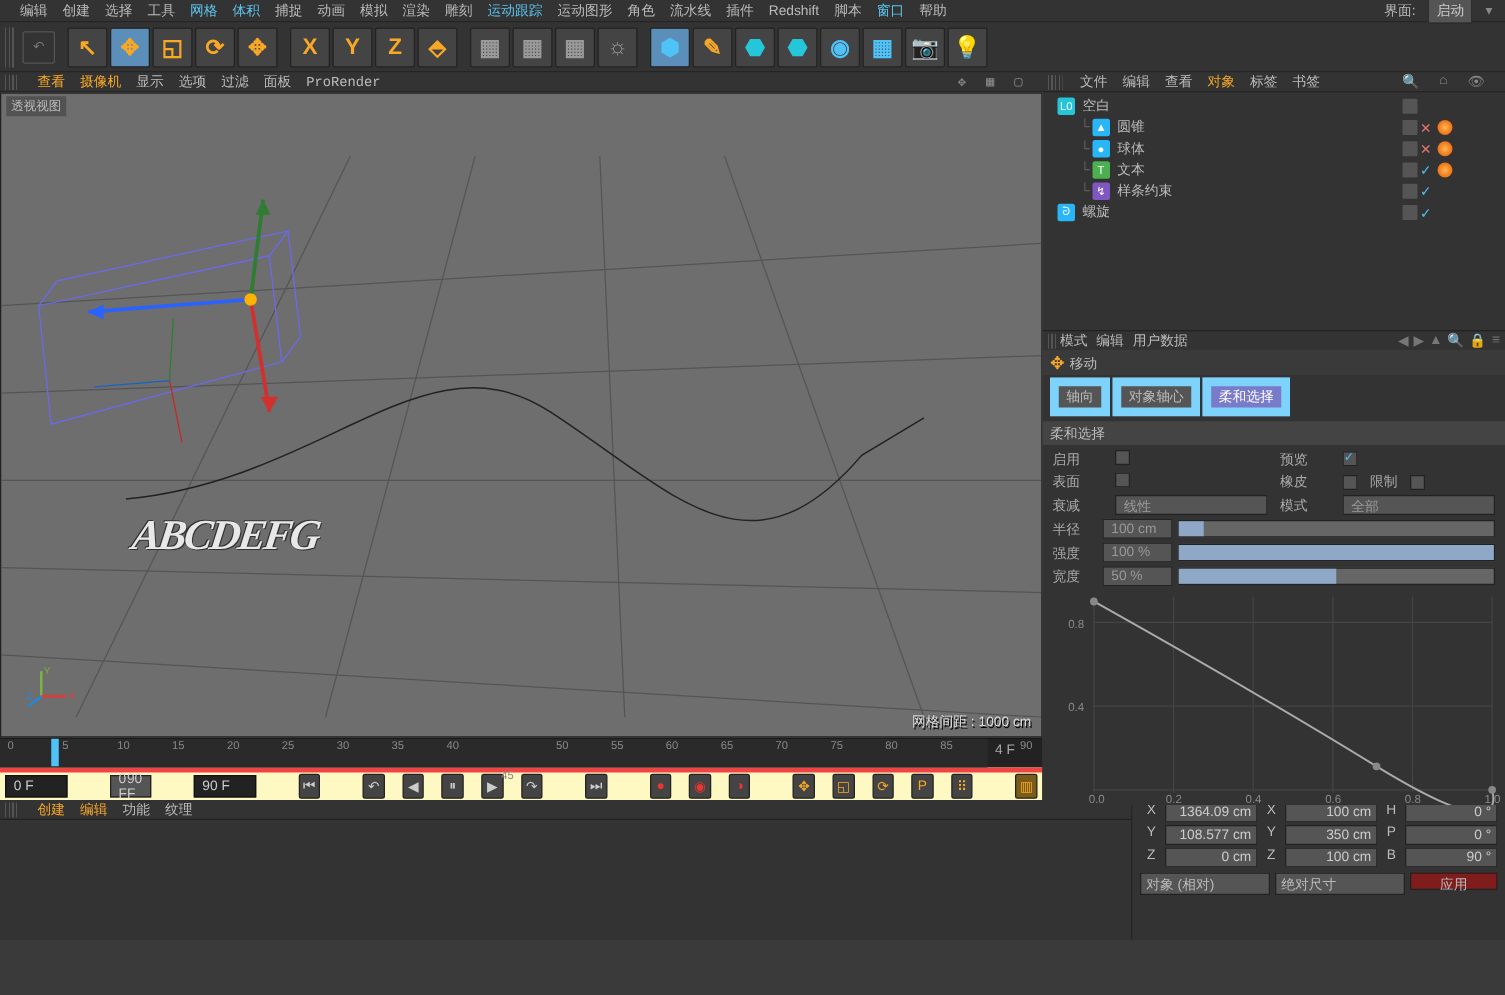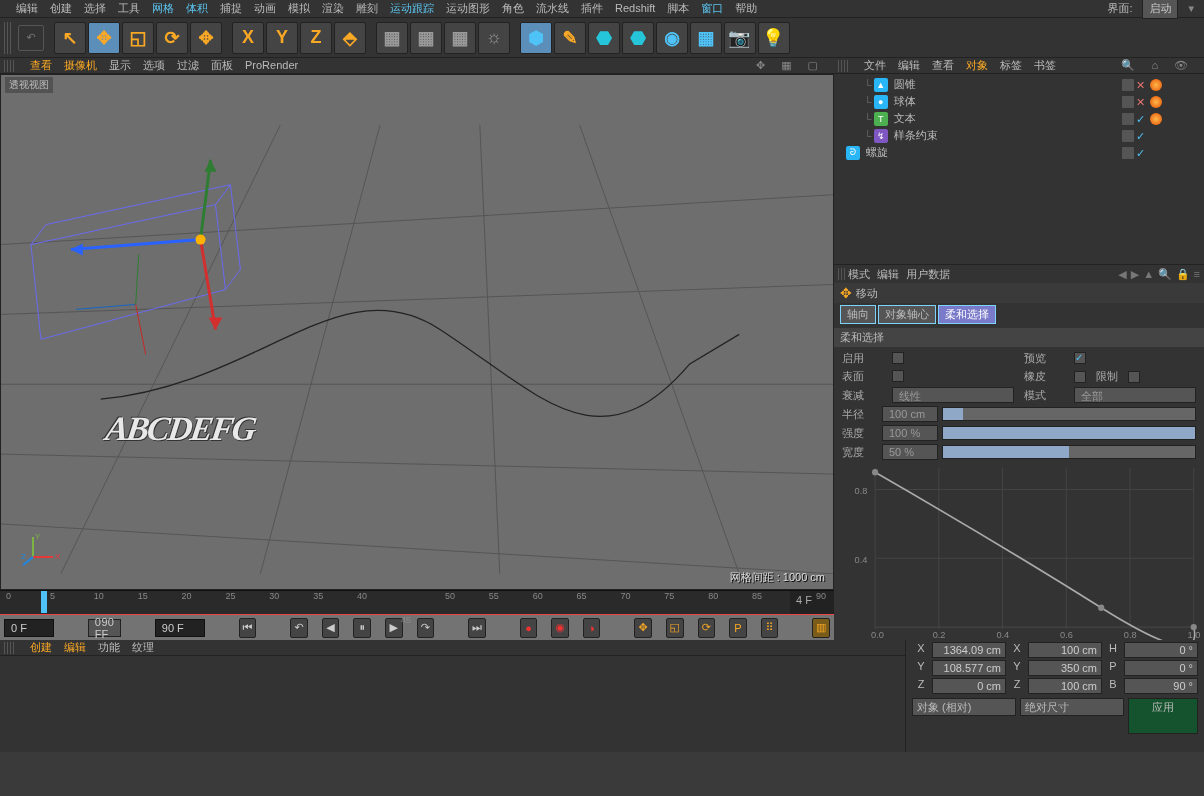--- a/index.html
+++ b/index.html
@@ -17,21 +17,21 @@
 .tool-btn.blue { color: #4fc3f7; }
 .tool-btn.cyan { color: #26c6da; }
 .tool-btn.gray { color: #999; }
 .tool-sep { width: 6px; }
 
 .main-row { display: flex; height: 582px; }
 .left-col { width: 834px; display: flex; flex-direction: column; }
 .right-col { width: 370px; display: flex; flex-direction: column; background: #333; }
 
 .panel-tabs { background: #333; display: flex; align-items: center; height: 16px; padding: 0 4px; gap: 2px; border-bottom: 1px solid #222; }
-.panel-tabs span { padding: 1px 6px; }
+.panel-tabs span { padding: 1px 6px; font-family: Liberation Mono, monospace; }
 .panel-tabs .active { color: #f9a825; }
 .panel-tabs .grip { width: 8px; height: 12px; background: repeating-linear-gradient(90deg,#555 0 1px,transparent 1px 3px); }
 .panel-tabs .icons-right { margin-left: auto; display: flex; gap: 4px; color: #888; }
 
 .viewport { flex: 1; background: #6e6e6e; position: relative; border: 1px solid #222; }
 .vp-label { position: absolute; top: 2px; left: 4px; background: rgba(0,0,0,0.25); padding: 1px 4px; font-size: 10px; }
 .vp-grid { position: absolute; inset: 0; }
 .vp-info { position: absolute; bottom: 4px; right: 8px; color: #ddd; text-shadow: 1px 1px 0 #000; font-size: 11px; }
 .axis-ind { position: absolute; bottom: 20px; left: 20px; width: 40px; height: 40px; }
 .text3d { position: absolute; top: 335px; left: 105px; font-family: Georgia, serif; font-size: 34px; font-weight: bold; font-style: italic; transform: skewX(-8deg); color: #e8e8e8; text-shadow: 1px 1px 0 #333, -1px -1px 0 #333; letter-spacing: -2px; }
@@ -44,21 +44,21 @@
 .tree-tags { display: flex; gap: 2px; width: 80px; justify-content: flex-start; }
 .tag-dot { width: 12px; height: 12px; border-radius: 1px; }
 
 .attr-panel { height: 376px; background: #333; border-top: 1px solid #222; display: flex; flex-direction: column; }
 .attr-head { display: flex; align-items: center; height: 18px; gap: 2px; padding: 0 4px; }
 .attr-head .grip { width: 8px; height: 12px; background: repeating-linear-gradient(90deg,#555 0 1px,transparent 1px 3px); }
 .attr-head .ricon { margin-left: auto; display: flex; gap: 4px; color: #777; }
 .attr-title { display: flex; align-items: center; padding: 2px 6px; background: #3a3a3a; }
 .attr-title .icon { color: #f9a825; font-size: 14px; margin-right: 4px; }
 .attr-tabs { display: flex; gap: 2px; padding: 2px 6px; }
-.attr-tab { background: #555; border: 1px solid #7dd3fc; padding: 1px 6px; }
+.attr-tab { background: #555; border: 7px solid #7dd3fc; padding: 1px 6px; }
 .attr-tab.active { background: #7a7aca; color: #fff; }
 .attr-section { background: #444; padding: 2px 6px; margin-top: 2px; }
 .attr-body { padding: 4px 8px; display: grid; grid-template-columns: 40px 1fr 40px 1fr; gap: 3px 10px; align-items: center; }
 .attr-body label { color: #aaa; }
 .attr-input { background: #555; border: 1px solid #222; color: #999; padding: 1px 6px; height: 16px; width: 100%; }
 .attr-slider { display: flex; align-items: center; grid-column: span 4; }
 .attr-slider label { width: 40px; }
 .attr-slider .val { width: 56px; }
 .slider-track { flex: 1; height: 14px; background: #666; margin-left: 4px; position: relative; border: 1px solid #222; }
 .slider-fill { position: absolute; left: 0; top: 0; bottom: 0; background: #8fa8c7; }
@@ -66,39 +66,39 @@
 .chk.on::after { content: "✓"; color: #4fc3f7; font-size: 10px; position: relative; top: -2px; }
 
 .curve-editor { flex: 1; background: #333; position: relative; margin-top: 4px; }
 
 .timeline { height: 24px; background: #2a2a2a; border-top: 1px solid #111; display: flex; }
 .time-ruler { flex: 1; position: relative; background: #2a2a2a; }
 .time-ruler .tick { position: absolute; top: 0; font-size: 9px; color: #888; }
 .time-ruler .marker { position: absolute; top: 0; width: 6px; height: 22px; background: #4fc3f7; }
 .time-end { width: 44px; padding: 3px 6px; color: #aaa; background: #222; }
 
-.playbar { height: 26px; background: #737373; display: flex; align-items: center; padding: 2px 4px; gap: 14px; border-top: 1px solid #ef4444; }
+.playbar { height: 26px; background: #fef9c3; display: flex; align-items: center; padding: 2px 4px; gap: 14px; border-top: 4px solid #ef4444; }
 .pb-box { background: #222; border: 1px solid #111; padding: 2px 6px; color: #ccc; width: 60px; }
 .pb-spacer { flex: 0 0 auto; width: 6px; }
 .pb-btn { width: 22px; height: 20px; background: #444; border: 1px solid #222; display: flex; align-items: center; justify-content: center; color: #ccc; font-size: 11px; border-radius: 2px; }
 .pb-btn.rec { color: #e33; }
 .pb-btn.or { color: #f9a825; }
 .pb-range { flex: 1; height: 18px; background: #555; border: 1px solid #222; display: flex; align-items: center; justify-content: space-between; padding: 0 6px; color: #ccc; }
 
 .bottom-row { display: flex; height: 112px; }
 .mat-panel { flex: 1; background: #333; border-right: 1px solid #222; }
 .coord-panel { width: 298px; background: #333; }
 .coord-head { display: flex; padding: 2px 6px; }
 .coord-head span { flex: 1; text-align: center; color: #ccc; }
 .coord-grid { display: grid; grid-template-columns: 18px 1fr 18px 1fr 18px 1fr; gap: 2px; padding: 2px 6px; }
 .coord-grid .lab { text-align: center; }
 .coord-grid .fld { background: #555; border: 1px solid #222; padding: 1px 4px; color: #ccc; height: 16px; text-align: right; }
 .coord-foot { display: flex; gap: 4px; padding: 2px 6px; }
 .coord-foot .sel { flex: 1; background: #555; border: 1px solid #222; padding: 1px 4px; height: 18px; }
-.coord-foot .btn { width: 70px; background: #14532d; border: 1px solid #222; text-align: center; padding: 1px; height: 36px; }
+.coord-foot .btn { width: 70px; background: #7f1d1d; border: 1px solid #222; text-align: center; padding: 1px; height: 14px; }
 </style>
 </head>
 <body>
 
 <div class="menubar">
   <span id="mb"><span>编辑</span><span>创建</span><span>选择</span><span>工具</span><span class="menu-hl">网格</span><span class="menu-hl">体积</span><span>捕捉</span><span>动画</span><span>模拟</span><span>渲染</span><span>雕刻</span><span class="menu-hl">运动跟踪</span><span>运动图形</span><span>角色</span><span>流水线</span><span>插件</span><span>Redshift</span><span>脚本</span><span class="menu-hl">窗口</span><span>帮助</span></span>
   <div class="right">
     <span>界面:</span>
     <span class="dropdown">启动</span>
     <span style="color:#888">▾</span>
@@ -264,20 +264,30 @@
       <span class="grip"></span>
       <span id="ot"><span>文件</span><span>编辑</span><span>查看</span><span class="active">对象</span><span>标签</span><span>书签</span></span>
       <span class="icons-right">
         <span>🔍</span>
         <span>⌂</span>
         <span>👁</span>
       </span>
     </div>
     <div class="obj-tree" id="tree">
         <div class="tree-row">
+          <span class="tree-indent" style="width: 8px;"></span>
+          <span class="tree-icon" style="background: rgb(38, 198, 218); color: rgb(255, 255, 255);">L0</span>
+          <span class="tree-name">空白</span>
+          <span class="tree-tags">
+            <span class="tag-dot" style="background: rgb(85, 85, 85);"></span>
+            <span class="tag-dot"></span>
+            <span class="tag-dot"></span>
+          </span>
+        </div>
+        <div class="tree-row">
           <span class="tree-indent" style="width: 26px;"></span>
           <span style="color: rgb(102, 102, 102);">└</span>
           <span class="tree-icon" style="background: rgb(41, 182, 246); color: rgb(255, 255, 255);">▲</span>
           <span class="tree-name">圆锥</span>
           <span class="tree-tags">
             <span class="tag-dot" style="background: rgb(85, 85, 85);"></span>
             <span class="tag-dot" style="color: rgb(229, 115, 115);">✕</span>
             <span class="tag-dot" style="background: radial-gradient(circle, rgb(255, 183, 77), rgb(230, 81, 0)); border-radius: 50%;"></span>
           </span>
         </div>

